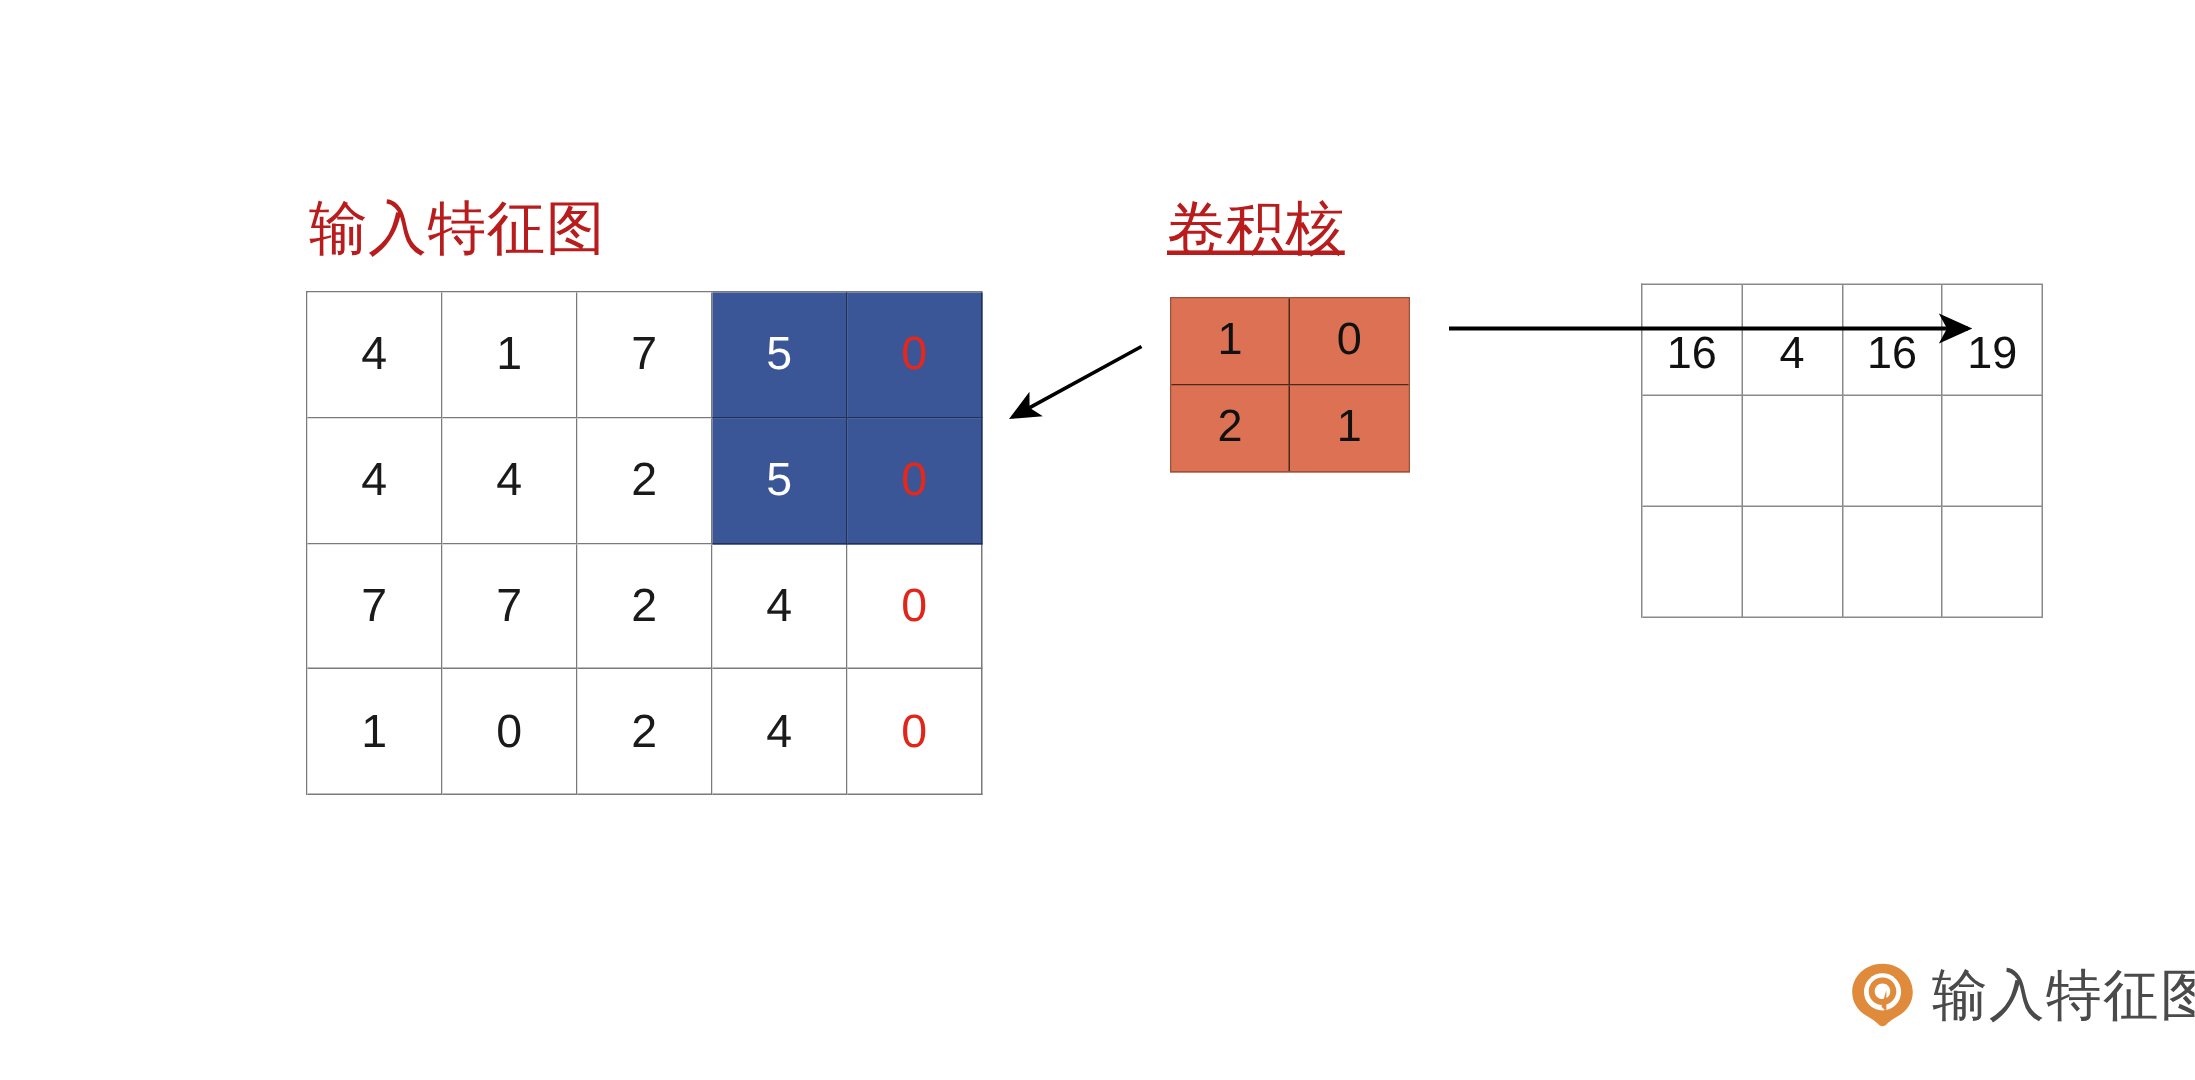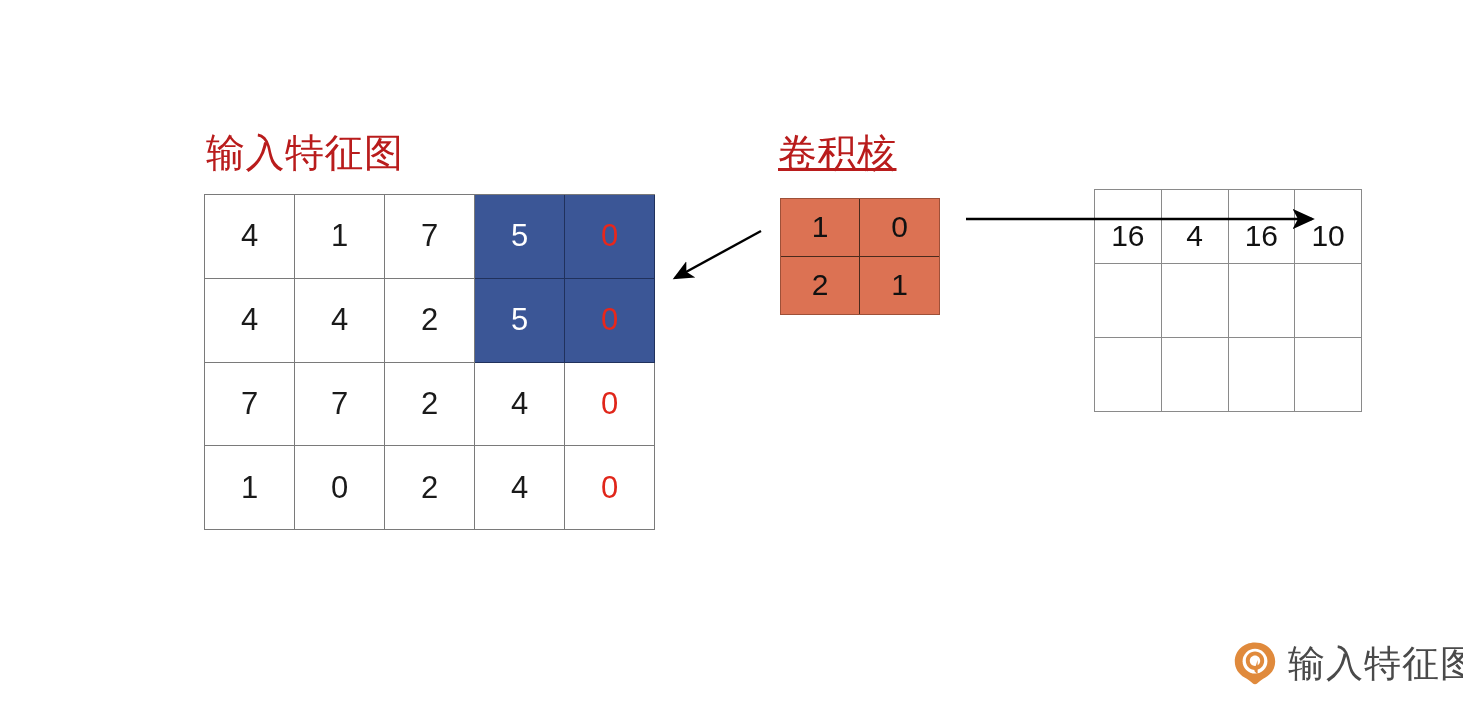--- a/index.html
+++ b/index.html
@@ -187,21 +187,21 @@
   <div class="kcell">1</div>
   <div class="kcell">0</div>
   <div class="kcell">2</div>
   <div class="kcell">1</div>
 </div>
 
 <div id="output-grid">
   <div class="ocell">16</div>
   <div class="ocell">4</div>
   <div class="ocell">16</div>
-  <div class="ocell">10</div>
+  <div class="ocell">19</div>
 
   <div class="ocell"></div>
   <div class="ocell"></div>
   <div class="ocell"></div>
   <div class="ocell"></div>
 
   <div class="ocell"></div>
   <div class="ocell"></div>
   <div class="ocell"></div>
   <div class="ocell"></div>

